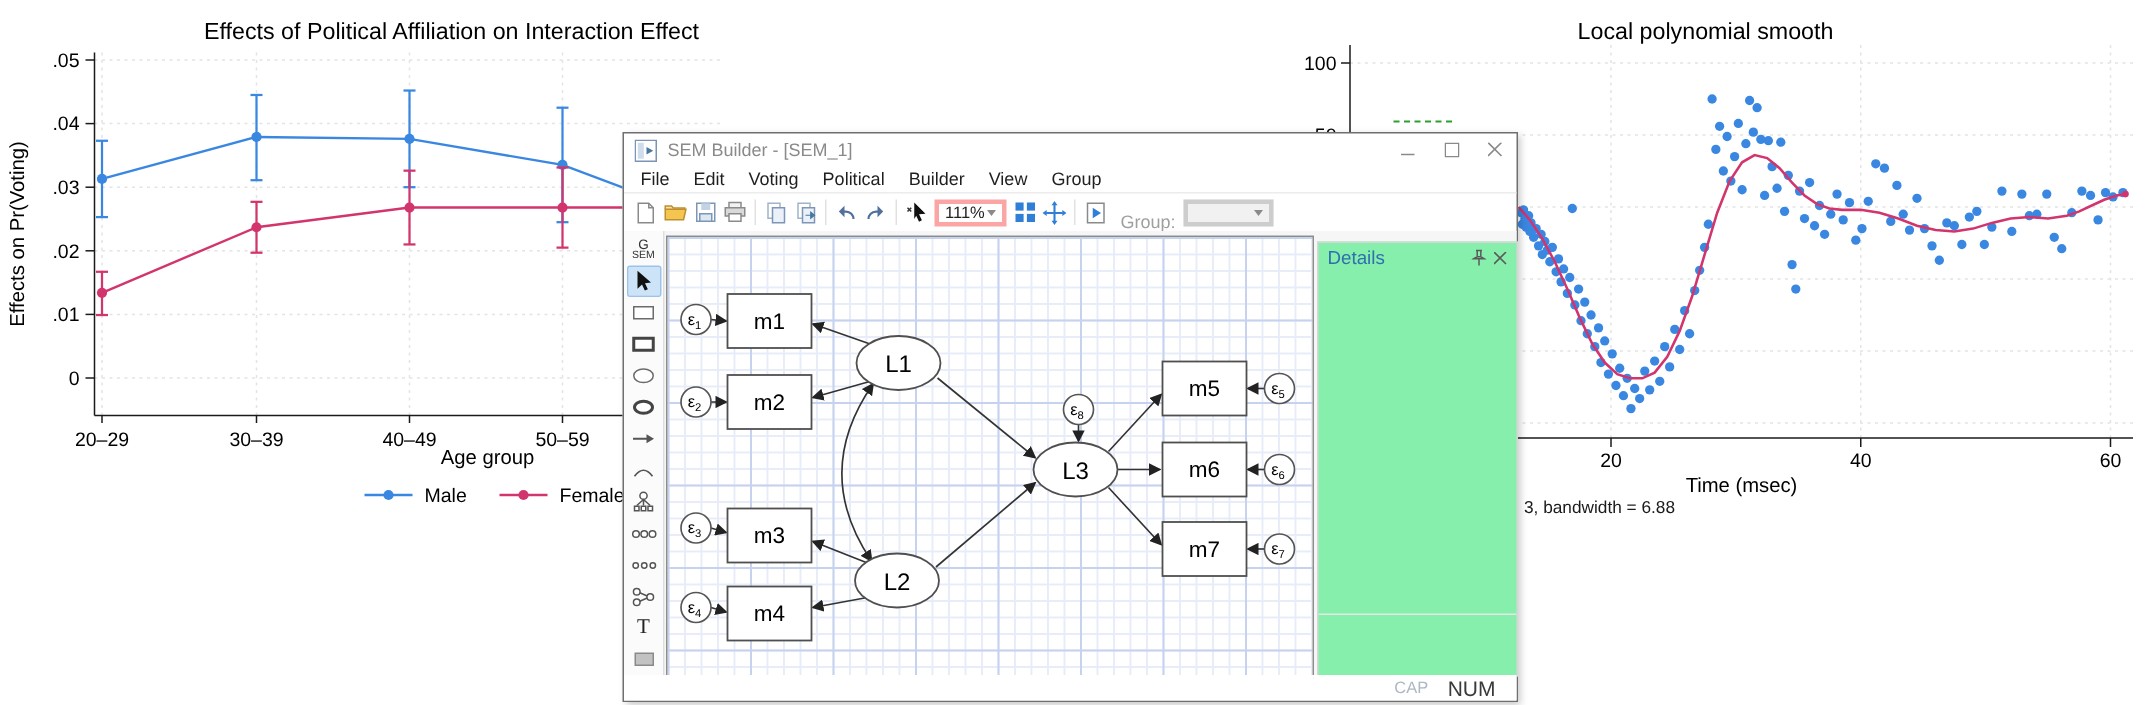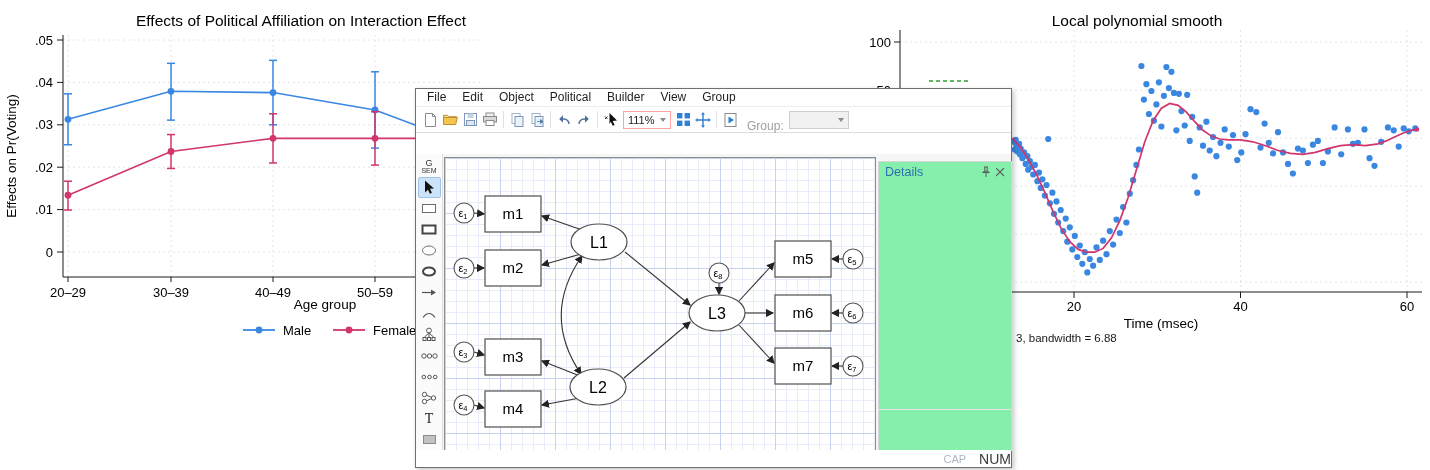--- a/index.html
+++ b/index.html
@@ -21,21 +21,21 @@
   .titlebar{height:22px;display:flex;align-items:center;padding-left:7px;}
   .appicon{width:15px;height:15px;margin-right:7px;display:flex;}
   .wtitle{font-size:12px;color:#8a8a8a;flex:1;white-space:nowrap;overflow:hidden;}
   .wctl{width:29px;height:22px;display:flex;align-items:center;justify-content:center;}
   .menubar{height:17px;display:flex;align-items:flex-start;padding-left:3px;}
   .menubar span{font-size:12px;color:#1f1f1f;padding:1px 8px;}
   .toolbar{height:25px;border-top:1px solid #ececec;border-bottom:1px solid #dcdcdc;
     display:flex;align-items:center;padding-left:4px;}
   .tbtn{width:20px;height:20px;display:flex;align-items:center;justify-content:center;flex:none;}
   .tsep{width:1px;height:17px;background:#e1e1e1;margin:0 3px;flex:none;}
-  .combo{height:18px;border:1px solid #fca5a5;background:#fff;display:flex;align-items:center;
+  .combo{height:18px;border:3px solid #fca5a5;background:#fff;display:flex;align-items:center;
     justify-content:space-between;padding:0 4px;font-size:11px;color:#222;box-sizing:border-box;}
   .combo.zoom{width:48px;margin:0 2px;}
   .combo.group{width:60px;background:#f1f1f1;border-color:#cdcdcd;}
   .caret{width:0;height:0;border-left:3.5px solid transparent;border-right:3.5px solid transparent;
     border-top:4px solid #8a8a8a;}
   .glabel{font-size:12px;color:#9f9f9f;margin:12px 5px 0 7px;}
   .wbody{position:absolute;left:0;right:0;top:65px;bottom:17px;background:#f6f6f6;}
   .palette{position:absolute;left:0;top:0;bottom:0;width:27px;background:#fbfbfb;
     border-right:1px solid #dedede;display:flex;flex-direction:column;align-items:center;padding-top:2px;box-sizing:border-box;}
   .pitem{width:21px;height:20px;margin:1px 0;display:flex;align-items:center;justify-content:center;border-radius:1px;}
@@ -53,21 +53,21 @@
       linear-gradient(90deg,#e7ecf8 1px,transparent 1px);
     background-size:55px 55px,55px 55px,11px 11px,11px 11px;}
   #diagram{position:absolute;left:0;top:0;}
   .details{position:absolute;left:462px;top:7px;width:134px;height:290px;background:#86efac;
     border:1px solid #d6d6d6;box-sizing:border-box;}
   .dhead{height:20px;display:flex;align-items:center;padding:0 4px 0 6px;}
   .dtitle{font-size:12.5px;color:#2f6fae;flex:1;}
   .dico{width:14px;height:14px;display:flex;align-items:center;justify-content:center;}
   .dbody{position:absolute;left:0;right:0;top:22px;bottom:40px;border-bottom:1px solid #e6e6e6;}
   .statusbar{position:absolute;left:0;right:0;bottom:0;height:17px;display:flex;align-items:center;
-    justify-content:flex-end;background:#fff;}
+    justify-content:flex-end;padding-right:14px;background:#fff;}
   .statusbar .cap{font-size:11px;color:#adb8c4;margin-right:13px;}
   .statusbar .num{font-size:14px;color:#3a3a3a;}
 </style>
 </head>
 <body>
 
 <div id="stage">
 
   <svg id="left-chart" width="500" height="365">
       <line x1="68" y1="35" x2="68" y2="277" class="grid"></line>
@@ -306,25 +306,50 @@
         <circle cx="553.7" cy="128.4" r="3.1" fill="#3a87e2"></circle>
         <circle cx="558.7" cy="131.3" r="3.1" fill="#3a87e2"></circle>
         <circle cx="565.3" cy="128.4" r="3.1" fill="#3a87e2"></circle>
       </g>
       <polyline points="162.4,138.0 169.9,146.6 178.2,159.1 186.5,174.5 194.9,192.7 203.2,211.9 211.5,229.2 219.8,241.7 228.2,249.4 236.5,252.2 244.8,252.2 253.1,248.4 261.5,237.8 269.8,220.6 278.1,197.5 286.4,169.7 294.8,141.8 303.1,120.7 311.4,108.2 319.7,103.4 328.1,105.4 336.4,112.1 344.7,121.7 353.0,130.3 361.4,136.1 369.7,139.0 378.0,139.9 390.5,139.9 403.0,141.8 415.5,145.7 428.0,150.5 440.4,153.4 452.9,154.3 465.4,152.4 477.9,148.6 490.4,145.7 502.9,144.7 515.4,145.7 527.9,143.8 536.2,140.9 544.5,137.0 552.8,133.2 561.2,130.3 567.0,129.4" fill="none" stroke="#d2356d" stroke-width="1.7"></polyline>
       <circle cx="567.0" cy="129.4" r="2.2" fill="#d2356d"></circle>
     </svg>
 
   <div id="sem-window">
 
+    <div class="titlebar">
+      <span class="appicon">
+        <svg viewBox="0 0 15 15" width="15" height="15">
+            <rect x="0.5" y="0.5" width="14" height="14" fill="#fff" stroke="#7b93b5"></rect>
+            <rect x="2.2" y="2.2" width="4" height="10.6" fill="#cfdcec"></rect>
+            <path d="M8 5l4.5 2.5L8 10z" fill="#49789f"></path>
+          </svg>
+      </span>
+      <span class="wtitle">SEM Builder - [SEM_1]</span>
+      <span class="wctl">
+        <svg width="10" height="10">
+            <line x1="0" y1="8" x2="9" y2="8" stroke="#8a8a8a" stroke-width="1"></line>
+          </svg>
+      </span>
+      <span class="wctl">
+        <svg width="10" height="10">
+            <rect x="0.5" y="0.5" width="9" height="9" fill="none" stroke="#8a8a8a"></rect>
+          </svg>
+      </span>
+      <span class="wctl">
+        <svg width="10" height="10">
+            <path d="M0 0L9 9M9 0L0 9" stroke="#8a8a8a" stroke-width="1.1"></path>
+          </svg>
+      </span>
+    </div>
 
     <div class="menubar" id="menubar">
         <span>File</span>
         <span>Edit</span>
-        <span>Object</span>
+        <span>Voting</span>
         <span>Political</span>
         <span>Builder</span>
         <span>View</span>
         <span>Group</span>
       </div>
 
     <div class="toolbar">
       <span class="tbtn">
           <svg width="15" height="16" viewBox="0 0 15 16">
             <path d="M2.5 1.5h7l3 3v10h-10z" fill="#fff" stroke="#8a8a8a"></path>

